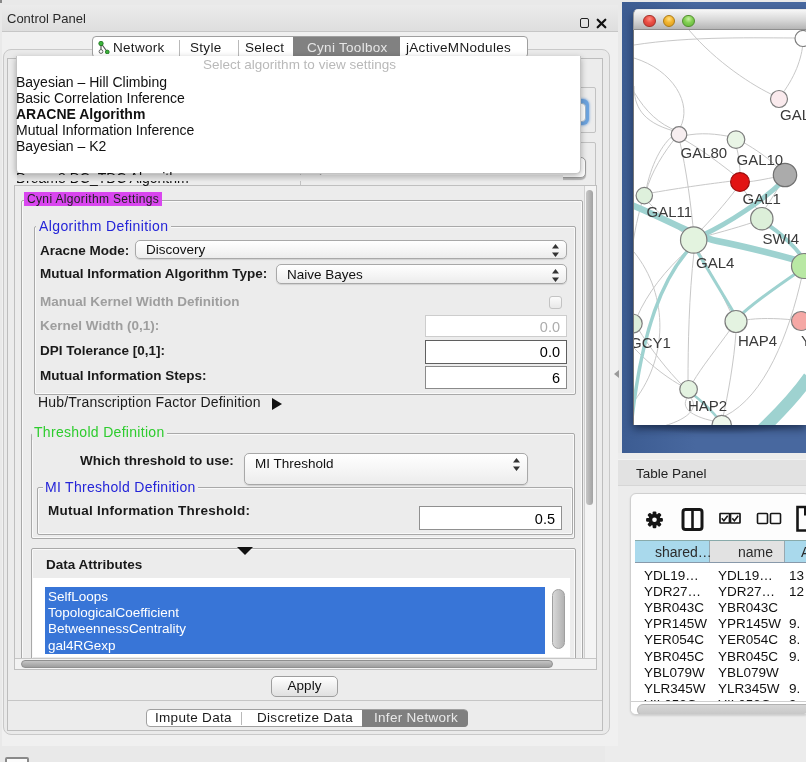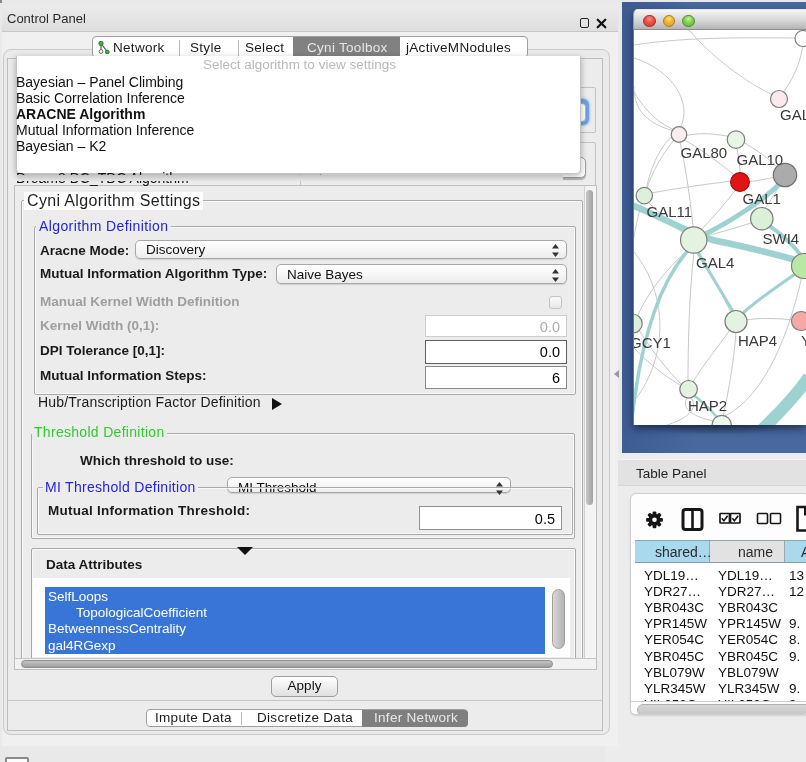--- a/index.html
+++ b/index.html
@@ -215,21 +215,21 @@
   </div>
   <div class="abs" style="left:300px;top:142px;width:294px;height:44px;border:1px solid #c2c2c2;border-radius:2px;"></div>
   <div class="abs" style="left:320px;top:157px;width:266px;height:21px;border-radius:5px;background:#ffffff;border:1px solid #9d9d9d;box-shadow:0 1.5px 1px rgba(0,0,0,0.25);box-sizing:border-box;"></div>
 
   <div class="abs" style="left:14px;top:185px;width:583px;height:485px;background:#ececec;border:1px solid #bfbfbf;box-sizing:border-box;"></div>
 
   <div class="abs" style="left:584px;top:186px;width:12px;height:483px;background:#f4f4f4;border-left:1px solid #d0d0d0;box-sizing:border-box;"></div>
   <div class="abs" style="left:586px;top:190px;width:7px;height:315px;border-radius:4px;background:linear-gradient(90deg,#c6c6c6,#a2a2a2);"></div>
 
   <div class="abs" style="left:21px;top:200px;width:560px;height:463px;border:1px solid #a9a9a9;border-radius:2px;box-shadow:inset 0 0 0 1px rgba(255,255,255,0.7);"></div>
-  <div class="lbl" style="left:24px;top:192px;font-size:16px;letter-spacing:0.35px;color:#1f1f1f;background:#ffffff;padding:0 3px;">Cyni Algorithm Settings</div>
+  <div class="lbl" style="left:24px;top:192px;font-size:12px;letter-spacing:0.35px;color:#1f1f1f;background:#d946ef;padding:0 3px;">Cyni Algorithm Settings</div>
 
   <div class="abs" style="left:34px;top:226px;width:540px;height:167px;border:1px solid #a9a9a9;border-radius:2px;box-shadow:inset 0 0 0 1px rgba(255,255,255,0.7);"></div>
   <div class="lbl" style="left:36px;top:218px;font-size:14px;letter-spacing:0.4px;color:#2424d8;background:#ececec;padding:0 3px;">Algorithm Definition</div>
 
   <div class="lbl" style="left:40px;top:243px;font-size:13.5px;font-weight:bold;color:#1a1a1a;">Aracne Mode:</div>
   <div class="abs combo" style="left:135px;top:240px;width:432px;height:19px;">
     <div class="lbl" style="left:10px;top:1px;font-size:13.5px;color:#111;">Discovery</div>
     <svg class="abs" style="right:6px;top:3px;" width="9" height="13" viewBox="0 0 9 13">
         <path d="M4.5,0 L8,4.5 L1,4.5 Z M4.5,13 L8,8.5 L1,8.5 Z" fill="#333"></path>
       </svg>
@@ -261,21 +261,21 @@
     <div class="lbl" style="right:6px;top:3px;font-size:14.5px;color:#000;">6</div>
   </div>
 
   <div class="lbl" style="left:38px;top:394px;font-size:14px;letter-spacing:0.2px;color:#1a1a1a;">Hub/Transcription Factor Definition</div>
   <div class="abs" style="left:272px;top:398px;width:0;height:0;border-left:10px solid #111;border-top:6.5px solid transparent;border-bottom:6.5px solid transparent;"></div>
 
   <div class="abs" style="left:31px;top:433px;width:542px;height:104px;border:1px solid #a9a9a9;border-radius:2px;box-shadow:inset 0 0 0 1px rgba(255,255,255,0.7);"></div>
   <div class="lbl" style="left:32px;top:424px;font-size:14px;letter-spacing:0.3px;color:#2ecc2e;background:#ececec;padding:0 2px;">Threshold Definition</div>
 
   <div class="lbl" style="left:80px;top:453px;font-size:13.5px;font-weight:bold;color:#1a1a1a;">Which threshold to use:</div>
-  <div class="abs combo" style="left:227px;top:453px;width:284px;height:16px;margin-top:24px;">
+  <div class="abs combo" style="left:244px;top:453px;width:284px;height:32px;">
     <div class="lbl" style="left:10px;top:2px;font-size:13.5px;color:#111;">MI Threshold</div>
     <svg class="abs" style="right:6px;top:3.5px;" width="9" height="13" viewBox="0 0 9 13">
         <path d="M4.5,0 L8,4.5 L1,4.5 Z M4.5,13 L8,8.5 L1,8.5 Z" fill="#333"></path>
       </svg>
   </div>
 
   <div class="abs" style="left:37px;top:487px;width:534px;height:46px;border:1px solid #a9a9a9;border-radius:2px;box-shadow:inset 0 0 0 1px rgba(255,255,255,0.7);"></div>
   <div class="lbl" style="left:43px;top:479px;font-size:14px;letter-spacing:0.3px;color:#2424d8;background:#ececec;padding:0 2px;">MI Threshold Definition</div>
 
   <div class="lbl" style="left:48px;top:503px;font-size:13.5px;font-weight:bold;letter-spacing:0.25px;color:#1a1a1a;">Mutual Information Threshold:</div>
@@ -284,21 +284,21 @@
   </div>
 
   <div class="abs" style="left:31px;top:548px;width:543px;height:110px;border:1px solid #a9a9a9;border-radius:2px;box-shadow:inset 0 0 0 1px rgba(255,255,255,0.7);"></div>
   <div class="abs" style="left:237px;top:547px;width:0;height:0;border-top:8px solid #111;border-left:8px solid transparent;border-right:8px solid transparent;"></div>
 
   <div class="lbl" style="left:46px;top:557px;font-size:13.5px;font-weight:bold;color:#1a1a1a;">Data Attributes</div>
 
   <div class="abs" style="left:33px;top:578px;width:537px;height:79px;background:#ffffff;"></div>
   <div class="abs" style="left:45px;top:587px;width:500px;height:67px;background:#3875d7;color:#ffffff;font-size:13.5px;">
     <div class="lbl" style="left:3px;top:2px;">SelfLoops</div>
-    <div class="lbl" style="left:3px;top:18px;margin-left:28px;">TopologicalCoefficient</div>
+    <div class="lbl" style="left:3px;top:18px;">TopologicalCoefficient</div>
     <div class="lbl" style="left:3px;top:34px;">BetweennessCentrality</div>
     <div class="lbl" style="left:3px;top:51px;">gal4RGexp</div>
   </div>
   <div class="abs" style="left:552px;top:589px;width:13px;height:60px;border-radius:7px;background:linear-gradient(90deg,#d8d8d8,#b2b2b2);border:1px solid #9f9f9f;box-sizing:border-box;"></div>
 
   <div class="abs" style="left:15px;top:658px;width:581px;height:11px;background:#f2f2f2;border-top:1px solid #c6c6c6;box-sizing:border-box;"></div>
   <div class="abs" style="left:21px;top:660px;width:532px;height:8px;border-radius:4px;background:linear-gradient(#c4c4c4,#9e9e9e);border:1px solid #8f8f8f;box-sizing:border-box;"></div>
 
   <div class="abs" style="left:271px;top:676px;width:67px;height:21px;border-radius:5px;background:linear-gradient(#ffffff,#efefef 50%,#e0e0e0);border:1px solid #9e9e9e;box-sizing:border-box;text-align:center;">
     <div style="font-size:13.5px;color:#111;padding-top:0.5px;">Apply</div>
@@ -329,21 +329,21 @@
     <div class="abs" style="left:145px;top:3px;width:1px;height:16px;background:#b9b9b9;"></div>
     <div class="lbl" style="left:152px;top:3px;">Select</div>
     <div class="abs" style="left:200px;top:0px;width:107px;height:22px;background:#818181;">
       <div class="lbl" style="left:14px;top:3px;color:#e6e6e6;">Cyni Toolbox</div>
     </div>
     <div class="lbl" style="left:313px;top:3px;">jActiveMNodules</div>
   </div>
 
   <div class="abs" id="dropdown" style="left:16px;top:56px;width:565px;height:118px;background:#ffffff;border:1px solid #c4c4c4;border-top:none;border-radius:0 0 5px 5px;box-sizing:border-box;box-shadow:0 2px 6px rgba(0,0,0,0.3);font-size:14px;color:#111;">
     <div class="lbl" style="left:0;top:1px;width:565px;text-align:center;color:#b9b9b9;font-size:13.5px;">Select algorithm to view settings</div>
-    <div class="lbl" style="left:-1px;top:18px;">Bayesian – Panel Climbing</div>
+    <div class="lbl" style="left:-1px;top:18px;">Bayesian – Hill Climbing</div>
     <div class="lbl" style="left:-1px;top:34px;">Basic Correlation Inference</div>
     <div class="lbl" style="left:-1px;top:50px;font-weight:bold;">ARACNE Algorithm</div>
     <div class="lbl" style="left:-1px;top:66px;">Mutual Information Inference</div>
     <div class="lbl" style="left:-1px;top:82px;">Bayesian – K2</div>
     <div class="lbl" style="left:-1px;top:114px;">Dream8 DC_TDC Algorithm</div>
   </div>
 
   <div class="abs" style="left:17px;top:175px;width:546px;height:6px;background:linear-gradient(#c2c2c2,#e6e6e6);"></div>
 
   <div class="abs" style="left:0px;top:0px;width:2px;height:3px;background:#888;"></div>

